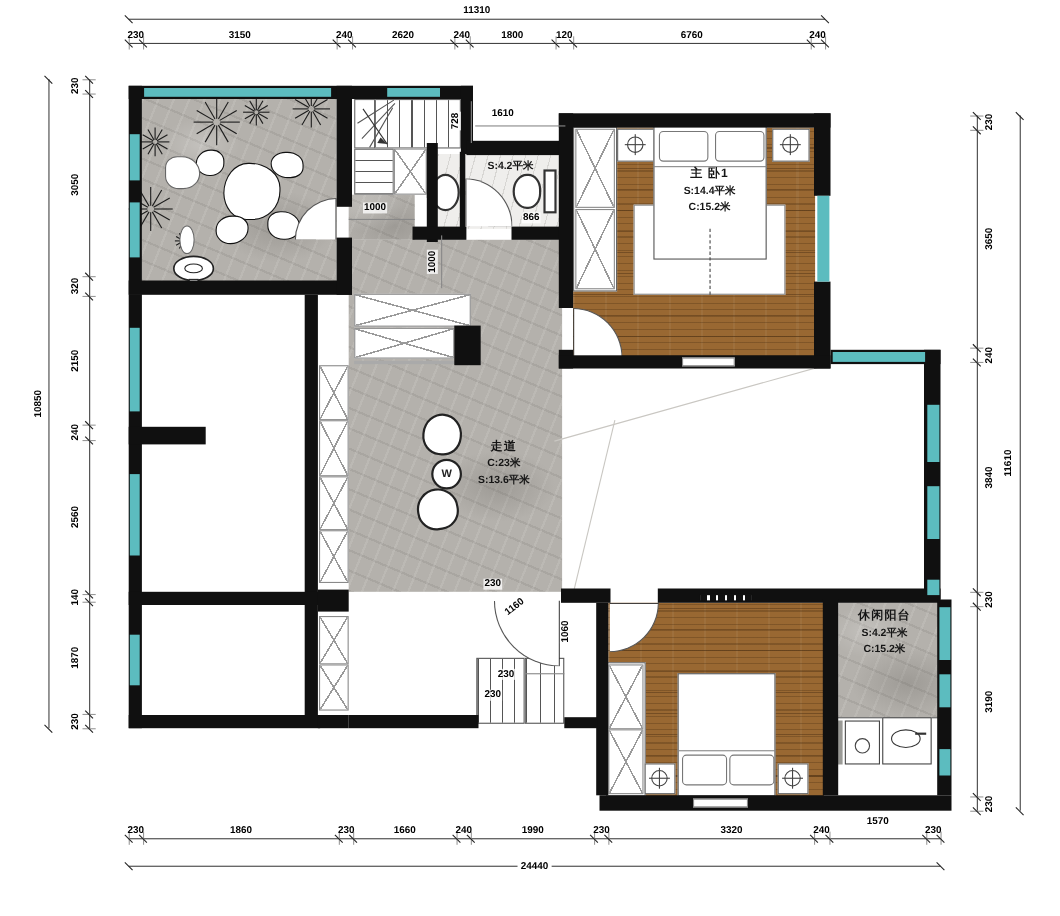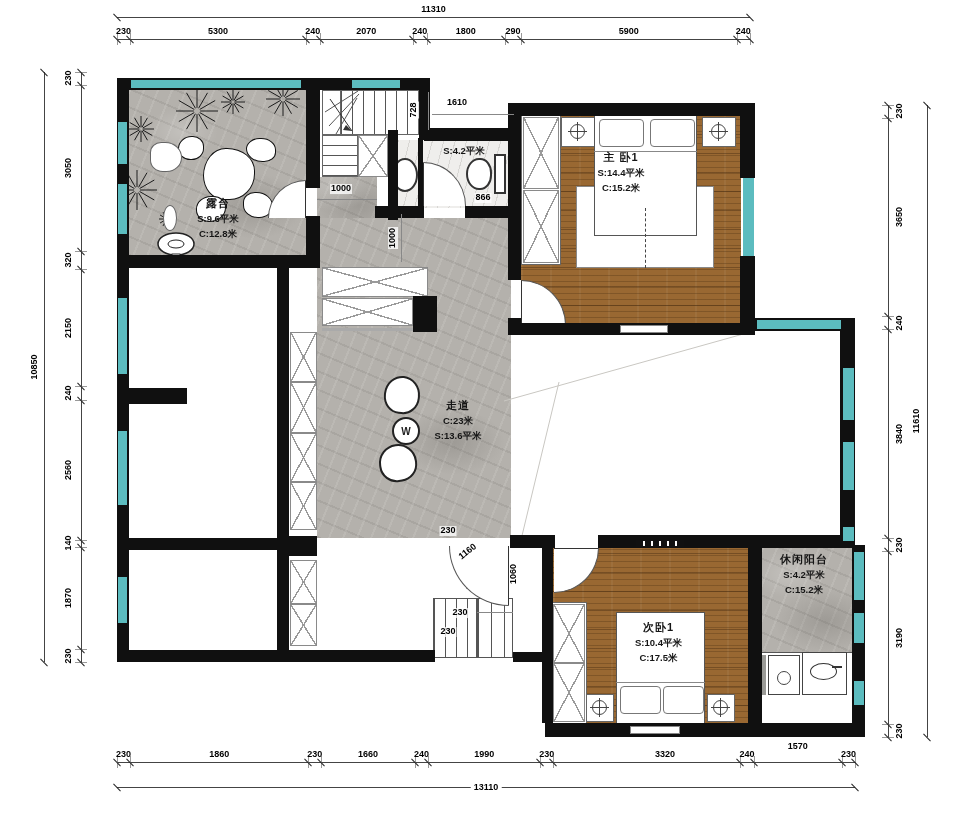--- a/index.html
+++ b/index.html
@@ -216,42 +216,32 @@
   <div class="drum" style="left:777px;top:671px"></div>
   <div class="white-box" style="left:802px;top:652px;width:45px;height:43px;border-color:#444"></div>
   <div class="abs" style="left:810px;top:663px;width:27px;height:17px;border:1.5px solid #333;border-radius:50%;background:#fff;z-index:2"></div>
   <div class="abs" style="left:832px;top:666px;width:10px;height:2px;background:#333;z-index:3"></div>
 
   <div class="dline light" style="left:428px;top:92px;width:1px;height:38px"></div>
   <div class="dline light" style="left:432px;top:114px;width:82px;height:1px"></div>
   <div class="dline light" style="left:317px;top:199px;width:60px;height:1px"></div>
   <div class="dline light" style="left:401px;top:214px;width:1px;height:48px"></div>
 
-  <div class="rlabel" style="left:170px;top:196px;width:96px">
-    <div class="rname">露台</div>
-    <div class="rline">S:9.6平米</div>
-    <div class="rline">C:12.8米</div>
-  </div>
-  <div class="rlabel" style="left:558px;top:150px;width:126px">
+  <div class="rlabel" style="left:582px;top:150px;width:126px">
     <div class="rname">主 卧1</div>
     <div class="rline">S:14.4平米</div>
     <div class="rline">C:15.2米</div>
   </div>
   <div class="rlabel" style="left:424px;top:398px;width:68px">
     <div class="rname">走道</div>
     <div class="rline">C:23米</div>
     <div class="rline">S:13.6平米</div>
   </div>
   <div class="rlabel" style="left:424px;top:145px;width:80px">
     <div class="rline" style="margin-top:0">S:4.2平米</div>
-  </div>
-  <div class="rlabel" style="left:601px;top:620px;width:115px">
-    <div class="rname">次卧1</div>
-    <div class="rline">S:10.4平米</div>
-    <div class="rline">C:17.5米</div>
   </div>
   <div class="rlabel" style="left:760px;top:552px;width:88px">
     <div class="rname">休闲阳台</div>
     <div class="rline">S:4.2平米</div>
     <div class="rline">C:15.2米</div>
   </div>
 <div class="wall" style="left: 117px; top: 78px; width: 203px; height: 12px;"></div>
     <div class="wall" style="left: 117px; top: 78px; width: 12px; height: 190px;"></div>
     <div class="wall" style="left: 117px; top: 255px; width: 203px; height: 13px;"></div>
     <div class="wall" style="left: 306px; top: 78px; width: 14px; height: 110px;"></div>
@@ -330,27 +320,27 @@
     <div class="ext" style="left: 426.504px; top: 33px; width: 1px; height: 12px;"></div>
     <div class="tick" style="left: 499.859px; top: 39px; width: 10px; height: 1px; transform: rotate(45deg);"></div>
     <div class="ext" style="left: 504.859px; top: 33px; width: 1px; height: 12px;"></div>
     <div class="tick" style="left: 516.09px; top: 39px; width: 10px; height: 1px; transform: rotate(45deg);"></div>
     <div class="ext" style="left: 521.09px; top: 33px; width: 1px; height: 12px;"></div>
     <div class="tick" style="left: 731.568px; top: 39px; width: 10px; height: 1px; transform: rotate(45deg);"></div>
     <div class="ext" style="left: 736.568px; top: 33px; width: 1px; height: 12px;"></div>
     <div class="tick" style="left: 745px; top: 39px; width: 10px; height: 1px; transform: rotate(45deg);"></div>
     <div class="ext" style="left: 750px; top: 33px; width: 1px; height: 12px;"></div>
     <span class="dlab" style="position: absolute; left: 123.436px; top: 37px; transform: translate(-50%, -100%);">230</span>
-    <span class="dlab" style="position: absolute; left: 218.023px; top: 37px; transform: translate(-50%, -100%);">5300</span>
+    <span class="dlab" style="position: absolute; left: 218.023px; top: 37px; transform: translate(-50%, -100%);">3150</span>
     <span class="dlab" style="position: absolute; left: 312.889px; top: 37px; transform: translate(-50%, -100%);">240</span>
-    <span class="dlab" style="position: absolute; left: 366.338px; top: 37px; transform: translate(-50%, -100%);">2070</span>
+    <span class="dlab" style="position: absolute; left: 366.338px; top: 37px; transform: translate(-50%, -100%);">2620</span>
     <span class="dlab" style="position: absolute; left: 419.788px; top: 37px; transform: translate(-50%, -100%);">240</span>
     <span class="dlab" style="position: absolute; left: 465.682px; top: 37px; transform: translate(-50%, -100%);">1800</span>
-    <span class="dlab" style="position: absolute; left: 512.975px; top: 37px; transform: translate(-50%, -100%);">290</span>
-    <span class="dlab" style="position: absolute; left: 628.829px; top: 37px; transform: translate(-50%, -100%);">5900</span>
+    <span class="dlab" style="position: absolute; left: 512.975px; top: 37px; transform: translate(-50%, -100%);">120</span>
+    <span class="dlab" style="position: absolute; left: 628.829px; top: 37px; transform: translate(-50%, -100%);">6760</span>
     <span class="dlab" style="position: absolute; left: 743.284px; top: 37px; transform: translate(-50%, -100%);">240</span>
     <div class="dline" style="left: 117px; top: 17px; width: 633px; height: 1px;"></div>
     <div class="tick" style="left: 112px; top: 17px; width: 10px; height: 1px; transform: rotate(45deg);"></div>
     <div class="tick" style="left: 745px; top: 17px; width: 10px; height: 1px; transform: rotate(45deg);"></div>
     <span class="dlab" style="position: absolute; left: 433.5px; top: 15px; transform: translate(-50%, -100%);">11310</span>
     <div class="dline" style="left: 117px; top: 762px; width: 738px; height: 1px;"></div>
     <div class="tick" style="left: 112px; top: 762px; width: 10px; height: 1px; transform: rotate(45deg);"></div>
     <div class="ext" style="left: 117px; top: 756px; width: 1px; height: 12px;"></div>
     <div class="tick" style="left: 124.947px; top: 762px; width: 10px; height: 1px; transform: rotate(45deg);"></div>
     <div class="ext" style="left: 129.947px; top: 756px; width: 1px; height: 12px;"></div>
@@ -381,21 +371,21 @@
     <span class="dlab" style="position: absolute; left: 421.545px; top: 760px; transform: translate(-50%, -100%);">240</span>
     <span class="dlab" style="position: absolute; left: 484.311px; top: 760px; transform: translate(-50%, -100%);">1990</span>
     <span class="dlab" style="position: absolute; left: 546.796px; top: 760px; transform: translate(-50%, -100%);">230</span>
     <span class="dlab" style="position: absolute; left: 665px; top: 760px; transform: translate(-50%, -100%);">3320</span>
     <span class="dlab" style="position: absolute; left: 746.918px; top: 760px; transform: translate(-50%, -100%);">240</span>
     <span class="dlab" style="position: absolute; left: 797.863px; top: 752px; transform: translate(-50%, -100%);">1570</span>
     <span class="dlab" style="position: absolute; left: 848.526px; top: 760px; transform: translate(-50%, -100%);">230</span>
     <div class="dline" style="left: 117px; top: 787px; width: 738px; height: 1px;"></div>
     <div class="tick" style="left: 112px; top: 787px; width: 10px; height: 1px; transform: rotate(45deg);"></div>
     <div class="tick" style="left: 850px; top: 787px; width: 10px; height: 1px; transform: rotate(45deg);"></div>
-    <span class="dlab" style="position: absolute; left: 486px; top: 788px; transform: translate(-50%, -50%); background: rgb(255, 255, 255); padding: 0px 3px;">13110</span>
+    <span class="dlab" style="position: absolute; left: 486px; top: 788px; transform: translate(-50%, -50%); background: rgb(255, 255, 255); padding: 0px 3px;">24440</span>
     <div class="dline" style="left: 81px; top: 72px; width: 1px; height: 590px;"></div>
     <div class="tick" style="left: 76px; top: 72px; width: 10px; height: 1px; transform: rotate(45deg);"></div>
     <div class="ext" style="left: 75px; top: 72px; width: 12px; height: 1px;"></div>
     <div class="tick" style="left: 76px; top: 84.5765px; width: 10px; height: 1px; transform: rotate(45deg);"></div>
     <div class="ext" style="left: 75px; top: 84.5765px; width: 12px; height: 1px;"></div>
     <div class="tick" style="left: 76px; top: 251.351px; width: 10px; height: 1px; transform: rotate(45deg);"></div>
     <div class="ext" style="left: 75px; top: 251.351px; width: 12px; height: 1px;"></div>
     <div class="tick" style="left: 76px; top: 268.849px; width: 10px; height: 1px; transform: rotate(45deg);"></div>
     <div class="ext" style="left: 75px; top: 268.849px; width: 12px; height: 1px;"></div>
     <div class="tick" style="left: 76px; top: 386.411px; width: 10px; height: 1px; transform: rotate(45deg);"></div>

